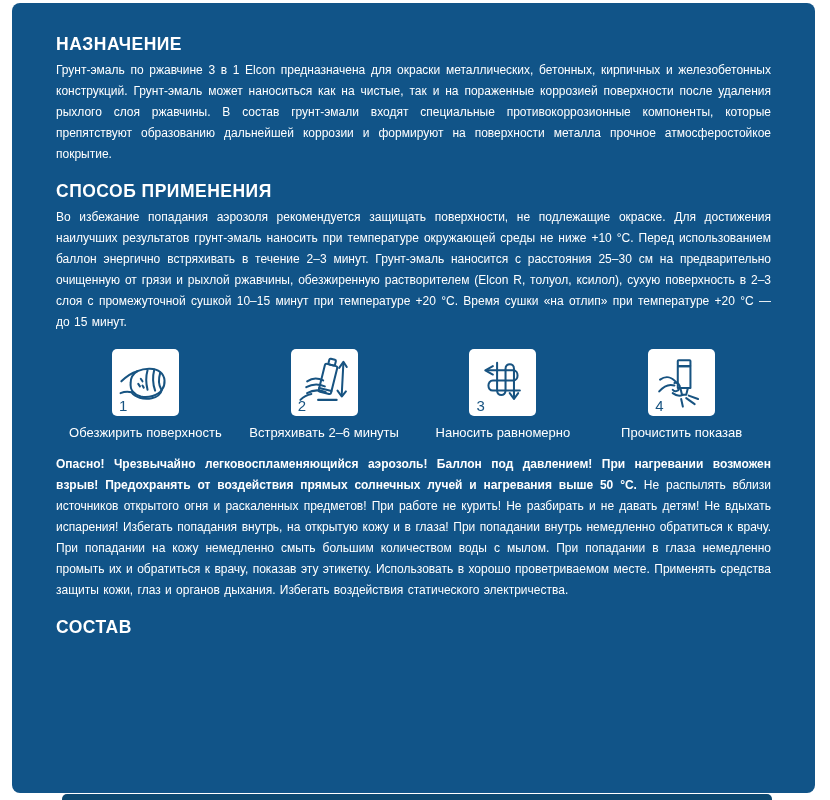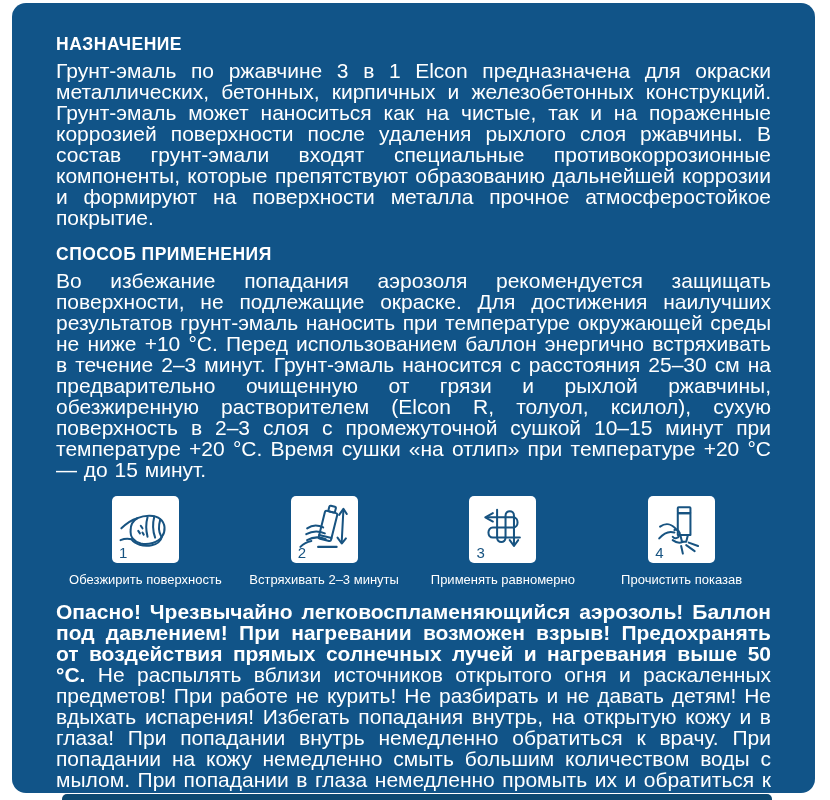--- a/index.html
+++ b/index.html
@@ -15,34 +15,34 @@
   body{
     background:var(--page-bg);
     font-family:"Liberation Sans","DejaVu Sans",sans-serif;
     position:relative;
   }
   .card{
     position:absolute;
     left:12px;top:3px;
     width:803px;height:790px;
     background:var(--card-bg);
-    border-radius:14px;
+    border-radius:8px;
     padding:30px 44px 17px 44px;
     color:var(--text);
     overflow:hidden;
   }
   .sec h2{
     font-size:17.5px;
     font-weight:bold;
     letter-spacing:0.5px;
     margin-bottom:5px;
     line-height:22px;
   }
   .sec p{
-    font-size:21px;
+    font-size:12px;
     line-height:21px;
     text-align:justify;
     word-spacing:1px;
   }
   .sec{margin-bottom:15px;}
   .sec.tight{margin-bottom:16px;}
   .sec p b{font-weight:bold;}
   .steps{
     display:flex;
     justify-content:space-between;
@@ -138,34 +138,34 @@
           <path d="M11 37 C18 33 26 33 33 36"></path>
           <path d="M12 44 C19 40 27 40 34 43"></path>
           <path d="M4 52 C8 48 12 46 17 45"></path>
           <path d="M25 52 L47 52"></path>
           <path d="M55 8 L53 46"></path>
           <path d="M50 14 L55 7 L59 13"></path>
           <path d="M48 41 L53 48 L58 42"></path>
         </svg>
         <span class="step-num">2</span>
       </div>
-      <div class="step-caption">Встряхивать 2–3 минуты</div>
+      <div class="step-caption">Встряхивать 2–6 минуты</div>
     </div>
 
     <div class="step">
       <div class="step-box">
         <svg viewBox="0 0 64 64">
           <path d="M13 17 H44 C51 17 51 29 44 29 H20 C13 29 13 41 20 41 H52"></path>
           <path d="M20 12 L11 17 L20 22"></path>
           <path d="M25 8 V41 C25 48 35 48 35 41 V15 C35 8 45 8 45 15 V50"></path>
           <path d="M40 44 L45 51 L50 44"></path>
         </svg>
         <span class="step-num">3</span>
       </div>
-      <div class="step-caption">Применять равномерно</div>
+      <div class="step-caption">Наносить равномерно</div>
     </div>
 
     <div class="step">
       <div class="step-box">
         <svg viewBox="0 0 64 64">
           <rect x="27" y="5" width="15" height="7" rx="1"></rect>
           <rect x="27" y="12" width="15" height="26"></rect>
           <path d="M30 38 L32 46 L37 46 L39 38"></path>
           <path d="M37 50 L47 57"></path>
           <path d="M31 51 L33 60"></path>
@@ -180,17 +180,18 @@
       <div class="step-caption">Прочистить показав</div>
     </div>
 
   </div>
 
   <section class="sec">
     <p><b>Опасно! Чрезвычайно легковоспламеняющийся аэрозоль! Баллон под давлением! При нагревании возможен взрыв! Предохранять от воздействия прямых солнечных лучей и нагревания выше 50 °C. </b><span>Не распылять вблизи источников открытого огня и раскаленных предметов! При работе не курить! Не разбирать и не давать детям! Не вдыхать испарения! Избегать попадания внутрь, на открытую кожу и в глаза! При попадании внутрь немедленно обратиться к врачу. При попадании на кожу немедленно смыть большим количеством воды с мылом. При попадании в глаза немедленно промыть их и обратиться к врачу, показав эту этикетку. Использовать в хорошо проветриваемом месте. Применять средства защиты кожи, глаз и органов дыхания. Избегать воздействия статического электричества.</span></p>
   </section>
 
   <section class="sec">
+    <h2>СОСТАВ</h2>
   </section>
 
 </div>
 
 <div class="peek"></div>
 
 </body></html>

